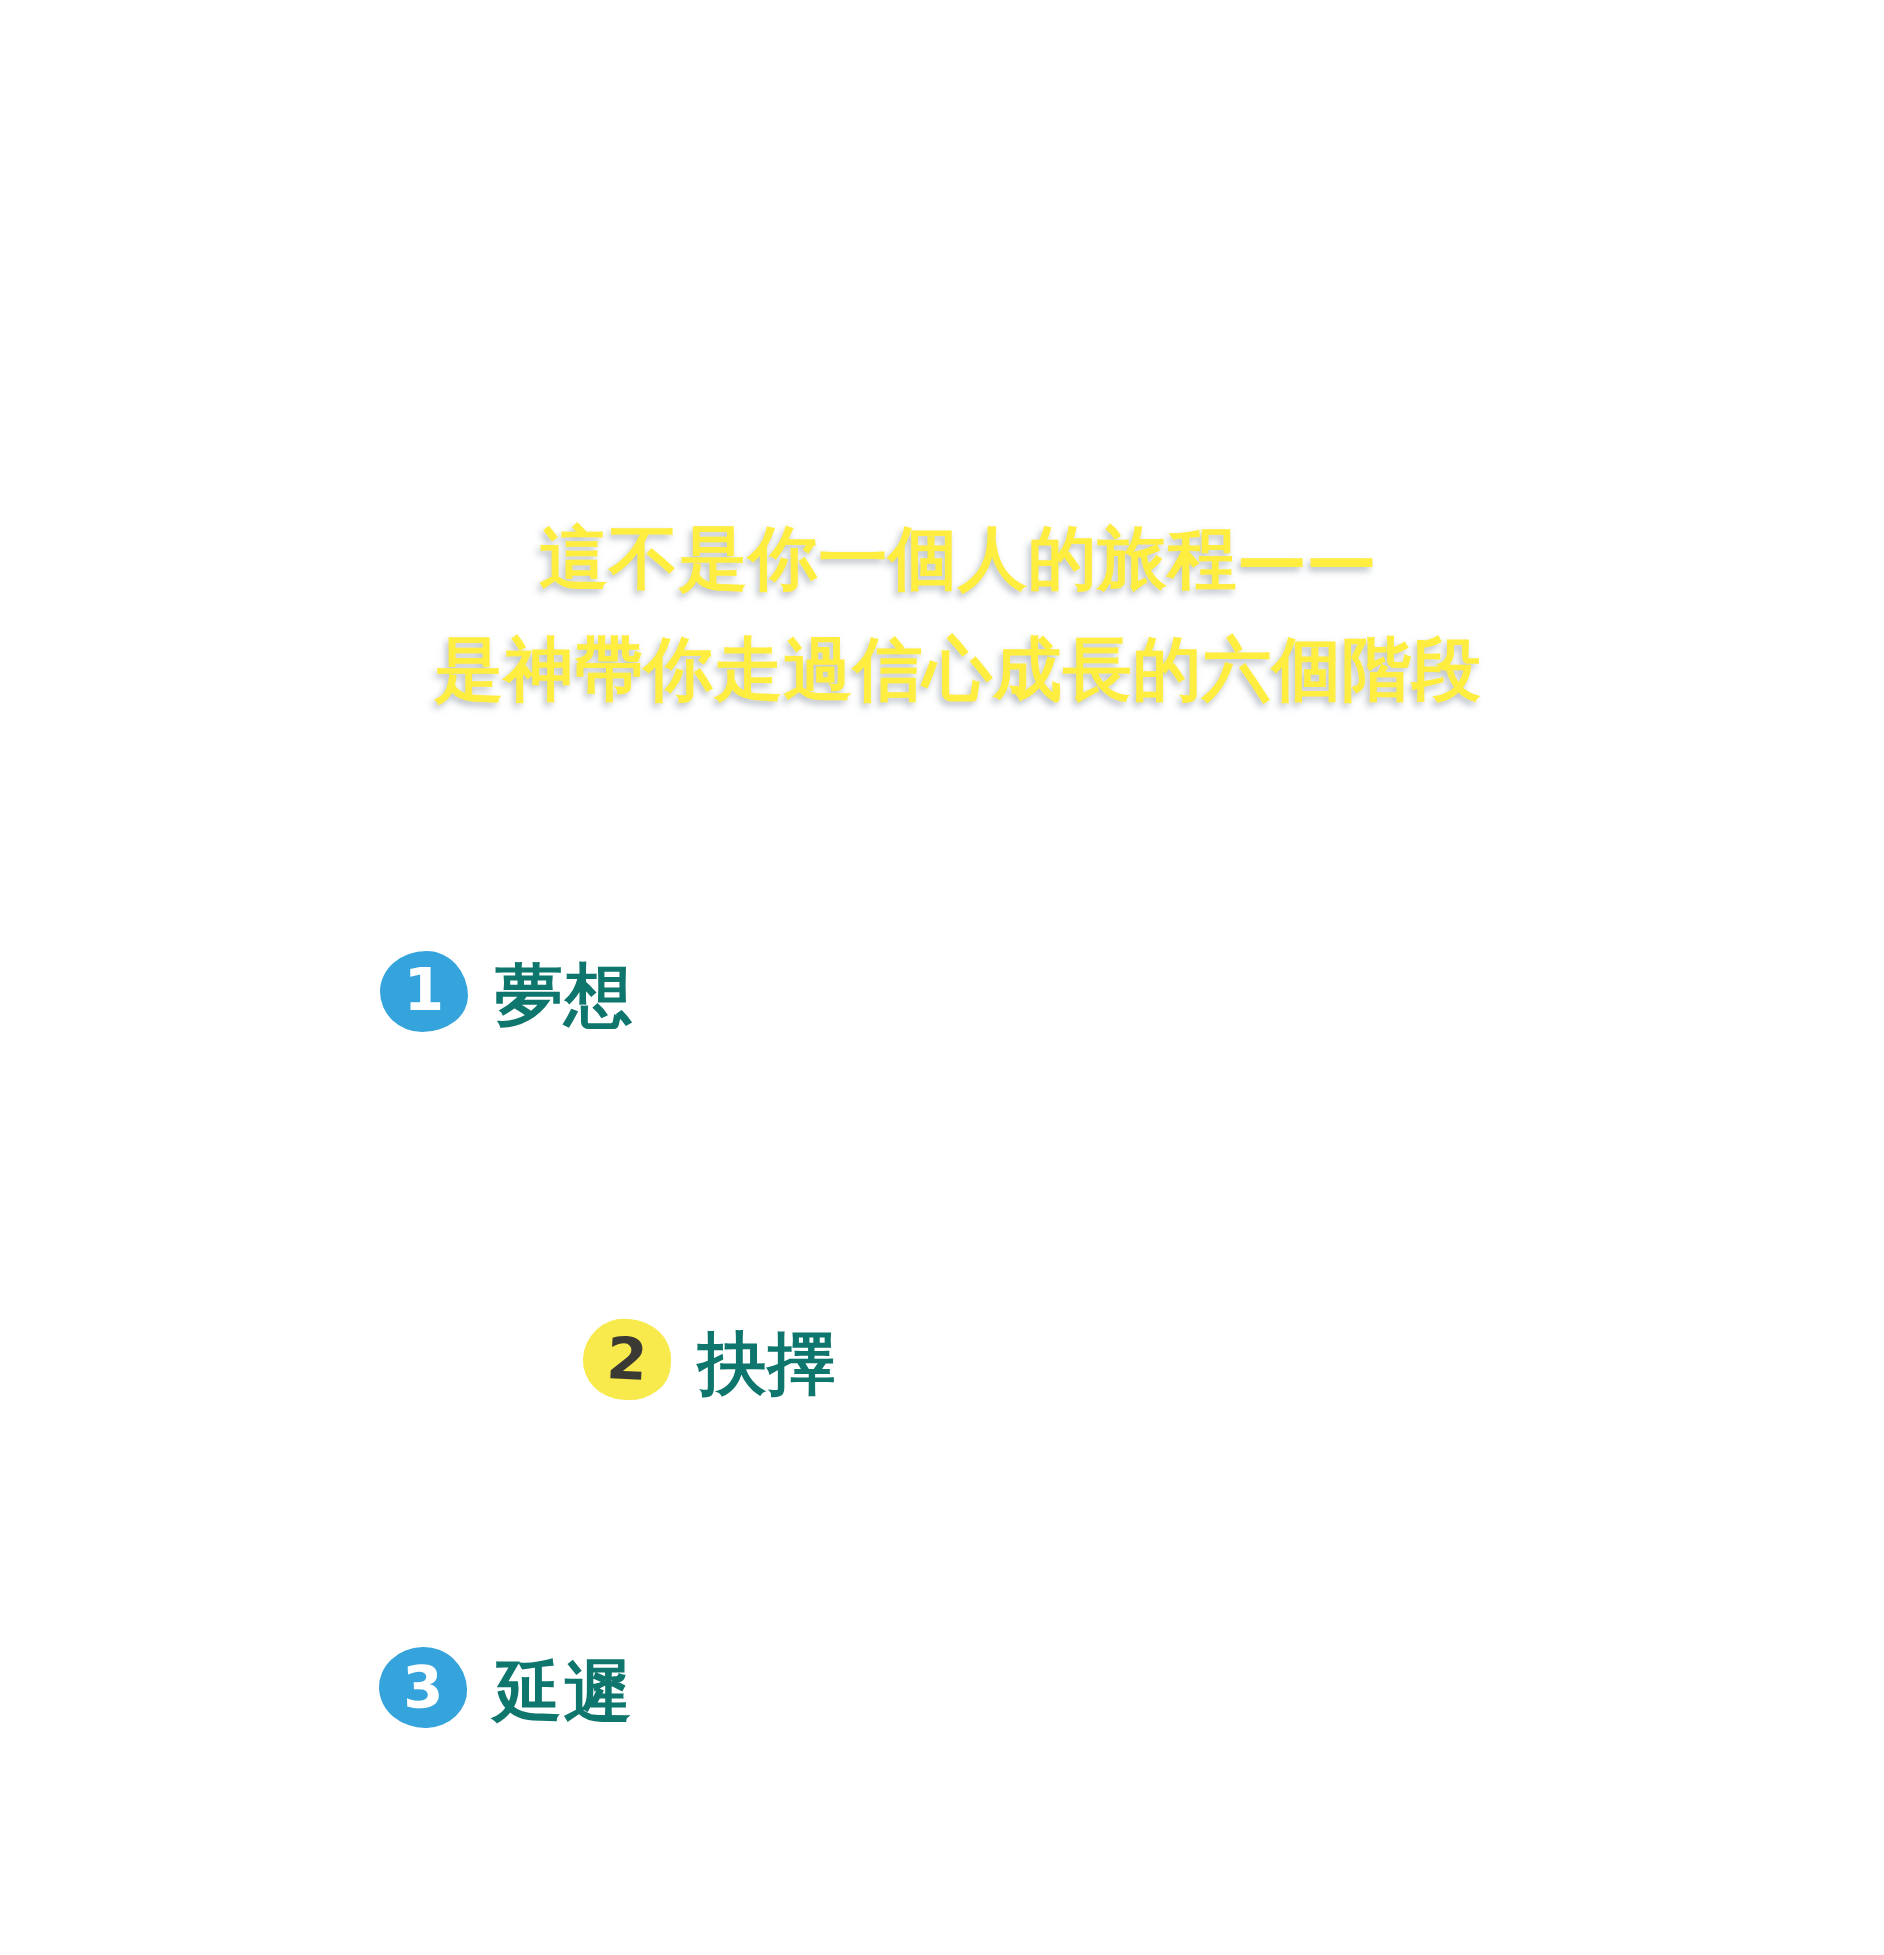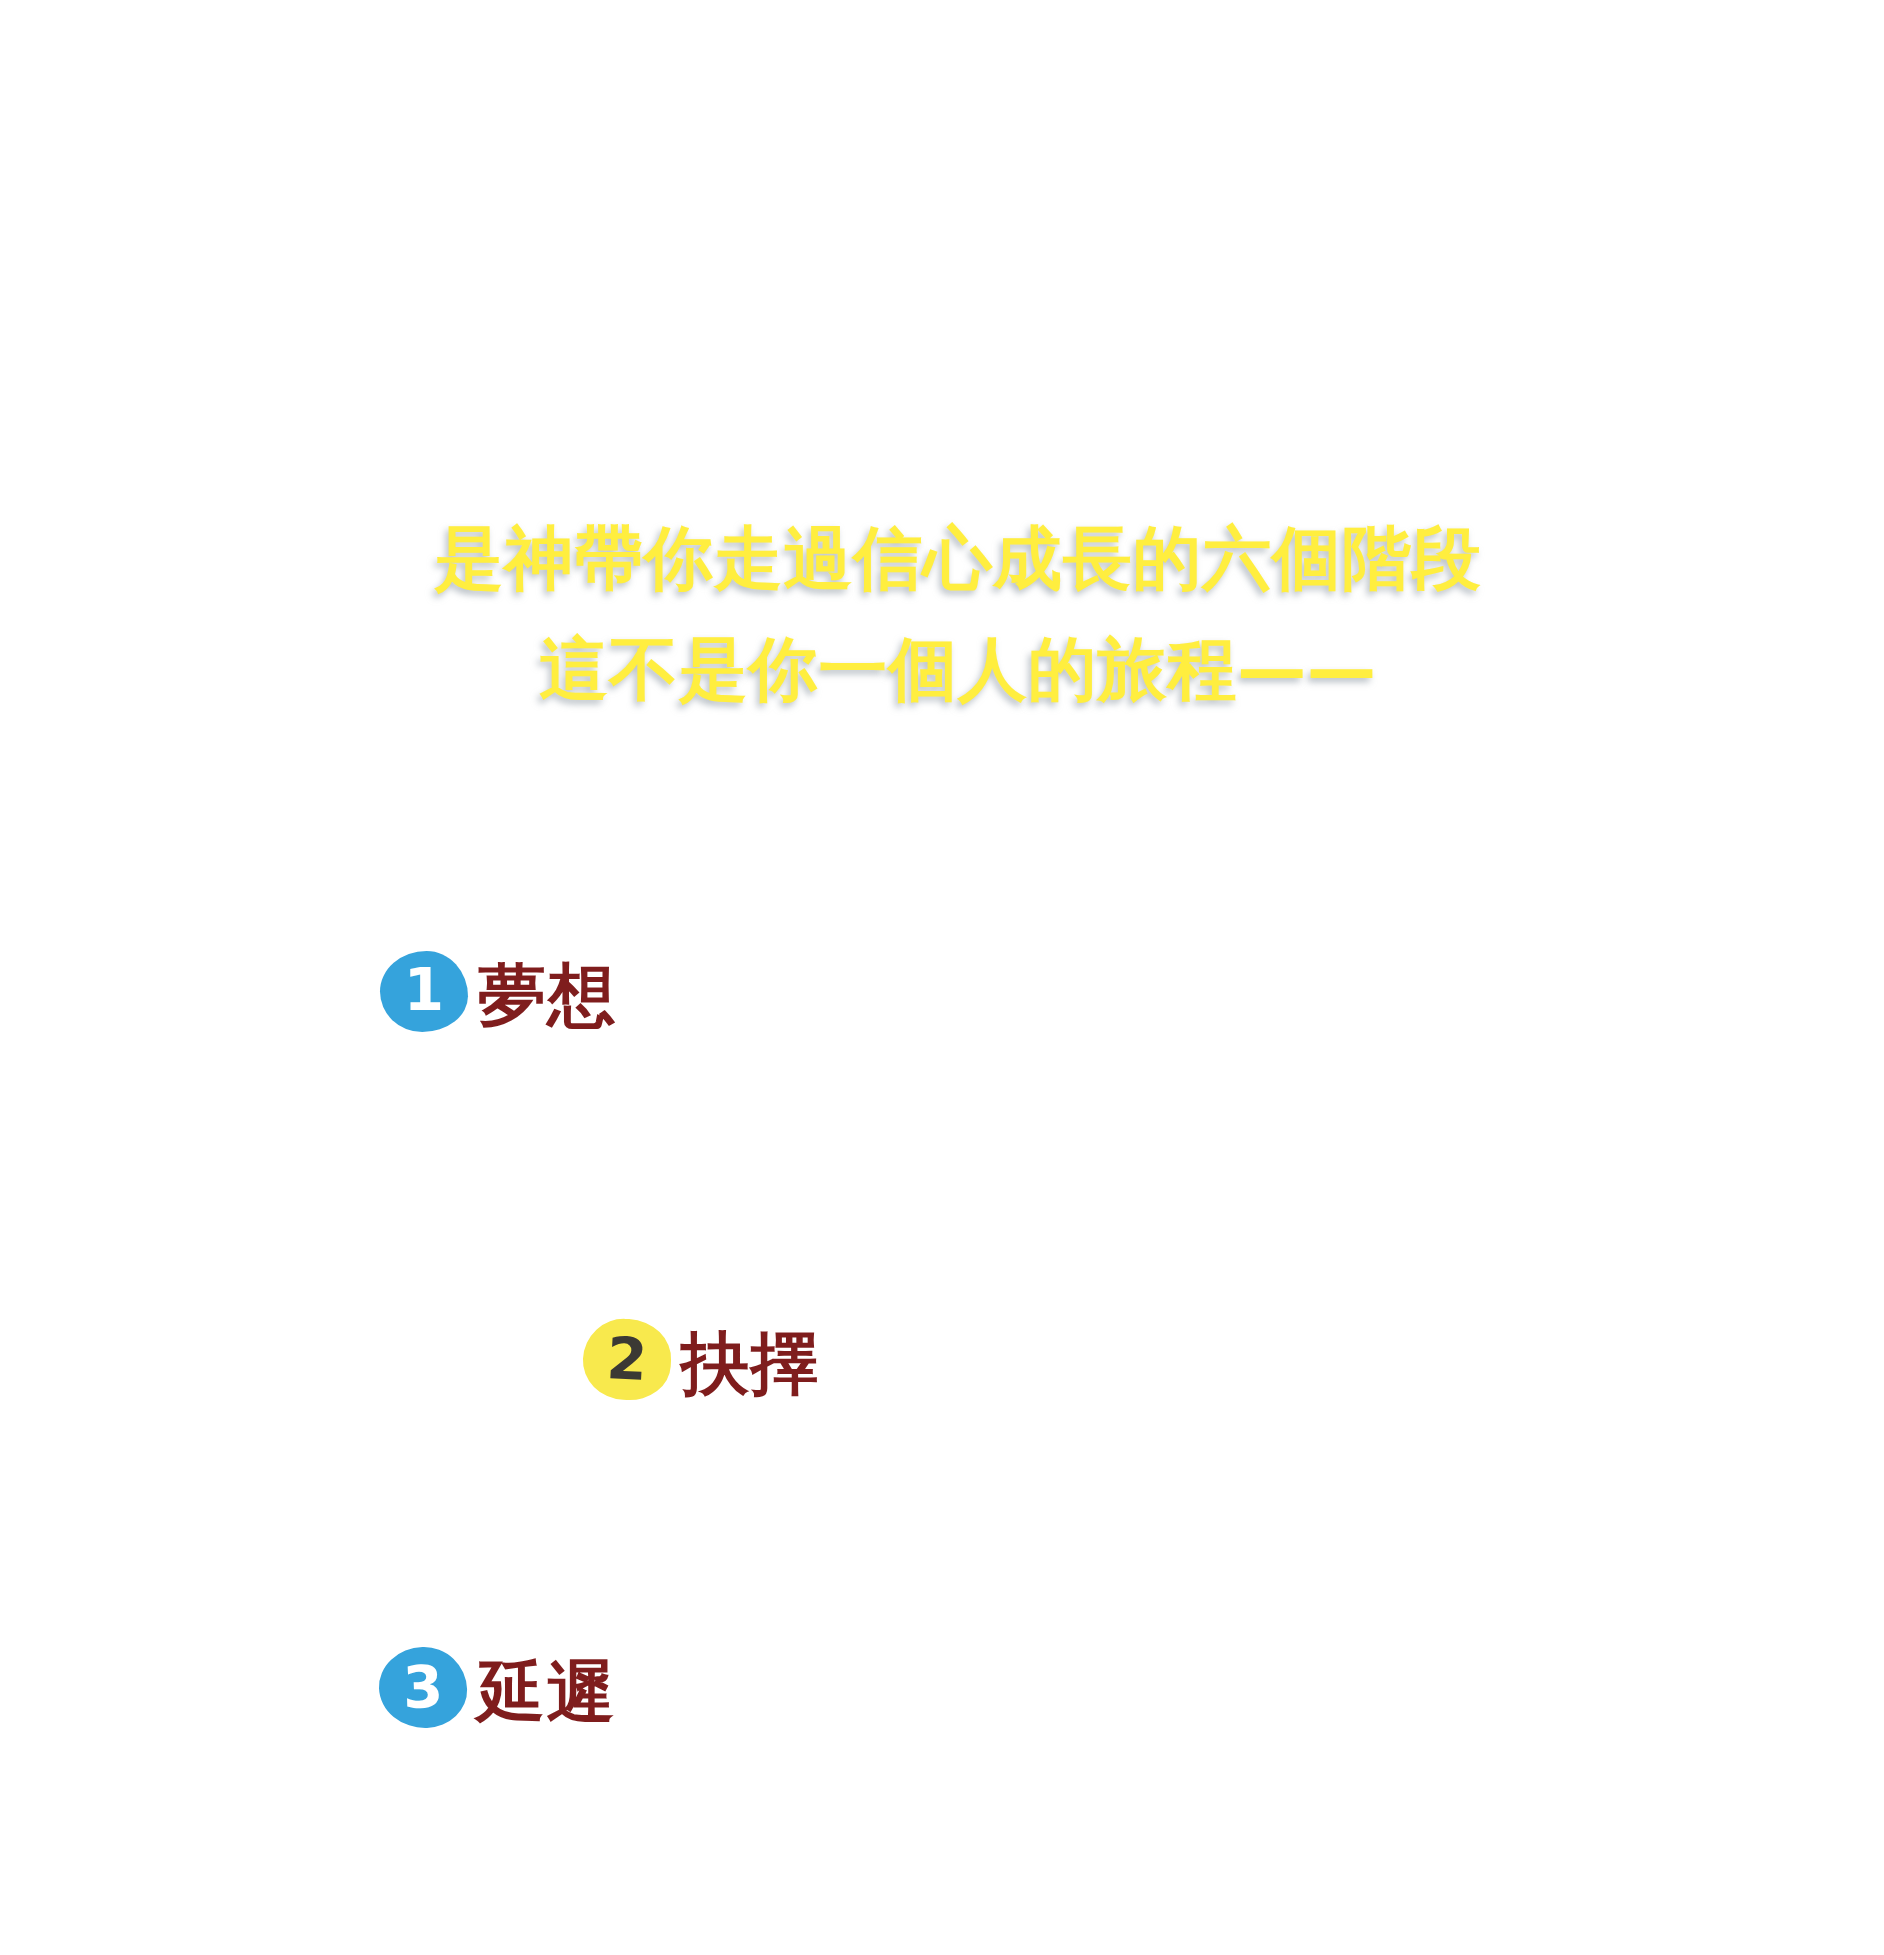--- a/index.html
+++ b/index.html
@@ -58,39 +58,39 @@
   .row-3 .badge { border-radius: 51% 49% 47% 53% / 49% 54% 46% 51%; transform: rotate(-2deg); }
 
   .badge .num {
     font-size: 58px;
     font-weight: bold;
     line-height: 1;
     transform: translateY(-0.8px);
   }
 
   .stage-label {
-    margin-left: 10px;
+    margin-left: 27px;
     font-size: 68px;
     font-weight: bold;
     line-height: 90px;
-    color: #7f1d1d;
+    color: #0f766e;
     letter-spacing: 1.6px;
     position: relative;
     top: 4.7px;
     white-space: nowrap;
   }
 </style>
 </head>
 <body>
 
 <div class="page">
 
   <div class="title-block">
+    <div>這不是你一個人的旅程——</div>
     <div>是神帶你走過信心成長的六個階段</div>
-    <div>這不是你一個人的旅程——</div>
   </div>
 
   <div class="stage-row row-1">
     <span class="badge" style="background-color: rgb(53, 163, 220);">
       <span class="num" style="color: rgb(255, 255, 255);">1</span>
     </span>
     <span class="stage-label">夢想</span>
   </div>
 
   <div class="stage-row row-2">

